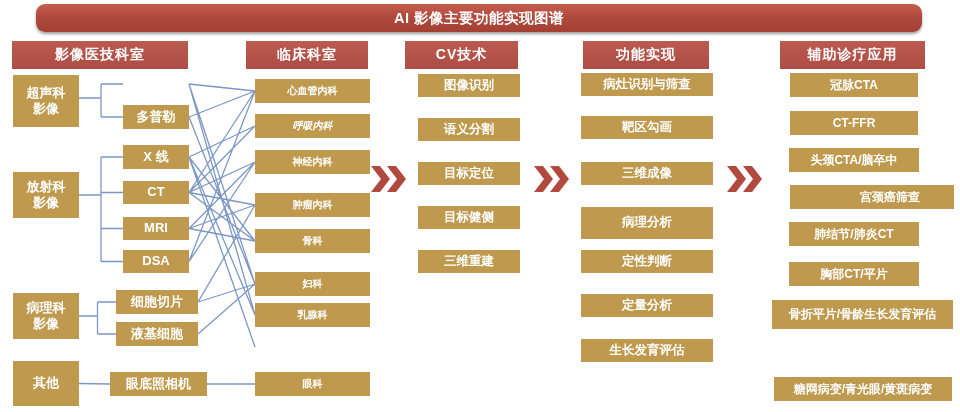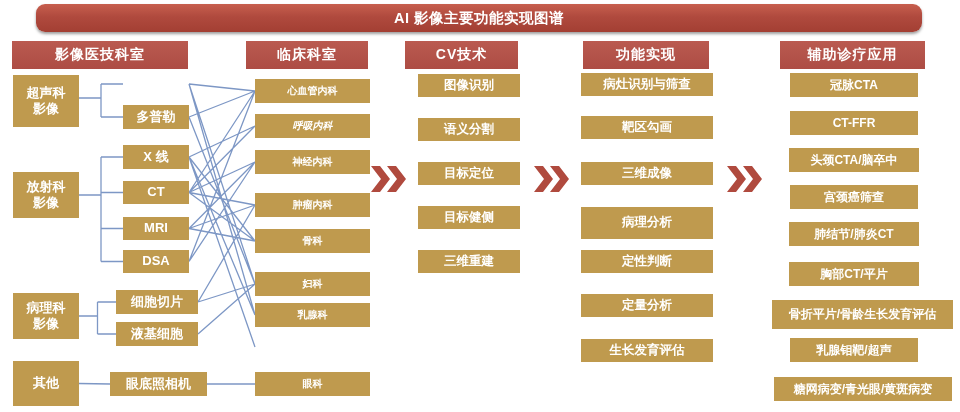--- a/index.html
+++ b/index.html
@@ -70,25 +70,24 @@
     <div class="box fn" style="left: 581px; top: 73px; width: 132px; height: 23px;">病灶识别与筛查</div>
     <div class="box fn" style="left: 581px; top: 116px; width: 132px; height: 23px;">靶区勾画</div>
     <div class="box fn" style="left: 581px; top: 162px; width: 132px; height: 23px;">三维成像</div>
     <div class="box fn" style="left: 581px; top: 207px; width: 132px; height: 32px;">病理分析</div>
     <div class="box fn" style="left: 581px; top: 250px; width: 132px; height: 23px;">定性判断</div>
     <div class="box fn" style="left: 581px; top: 294px; width: 132px; height: 23px;">定量分析</div>
     <div class="box app" style="left: 790px; top: 73px; width: 128px; height: 24px;">冠脉CTA</div>
     <div class="box fn" style="left: 581px; top: 339px; width: 132px; height: 23px;">生长发育评估</div>
     <div class="box app" style="left: 790px; top: 111px; width: 128px; height: 24px;">CT-FFR</div>
     <div class="box app" style="left: 789px; top: 148px; width: 130px; height: 24px;">头颈CTA/脑卒中</div>
-    <div class="box app" style="left: 790px; top: 185px; width: 128px; height: 24px;">宫颈癌筛查</div>
+    <div class="box app" style="left: 790px; top: 185px; width: 128px; height: 24px; padding-left: 36px;">宫颈癌筛查</div>
     <div class="box app" style="left: 789px; top: 222px; width: 130px; height: 24px;">肺结节/肺炎CT</div>
     <div class="box app" style="left: 789px; top: 262px; width: 130px; height: 24px;">胸部CT/平片</div>
     <div class="box app" style="left: 772px; top: 300px; width: 181px; height: 29px;">骨折平片/骨龄生长发育评估</div>
-    <div class="box app" style="left: 790px; top: 338px; width: 128px; height: 24px;">乳腺钼靶/超声</div>
     <div class="box app" style="left: 774px; top: 377px; width: 178px; height: 24px;">糖网病变/青光眼/黄斑病变</div>
     <div class="chev" style="left: 371px; top: 166px;"><svg width="38" height="26" viewBox="0 0 38 26">
     <polygon points="0,0 9,0 19,13 9,26 0,26 10,13" fill="#b04a3e"></polygon>
     <polygon points="16,0 25,0 35,13 25,26 16,26 26,13" fill="#b04a3e"></polygon>
   </svg></div>
     <div class="chev" style="left: 534px; top: 166px;"><svg width="38" height="26" viewBox="0 0 38 26">
     <polygon points="0,0 9,0 19,13 9,26 0,26 10,13" fill="#b04a3e"></polygon>
     <polygon points="16,0 25,0 35,13 25,26 16,26 26,13" fill="#b04a3e"></polygon>
   </svg></div>
     <div class="chev" style="left: 727px; top: 166px;"><svg width="38" height="26" viewBox="0 0 38 26">

